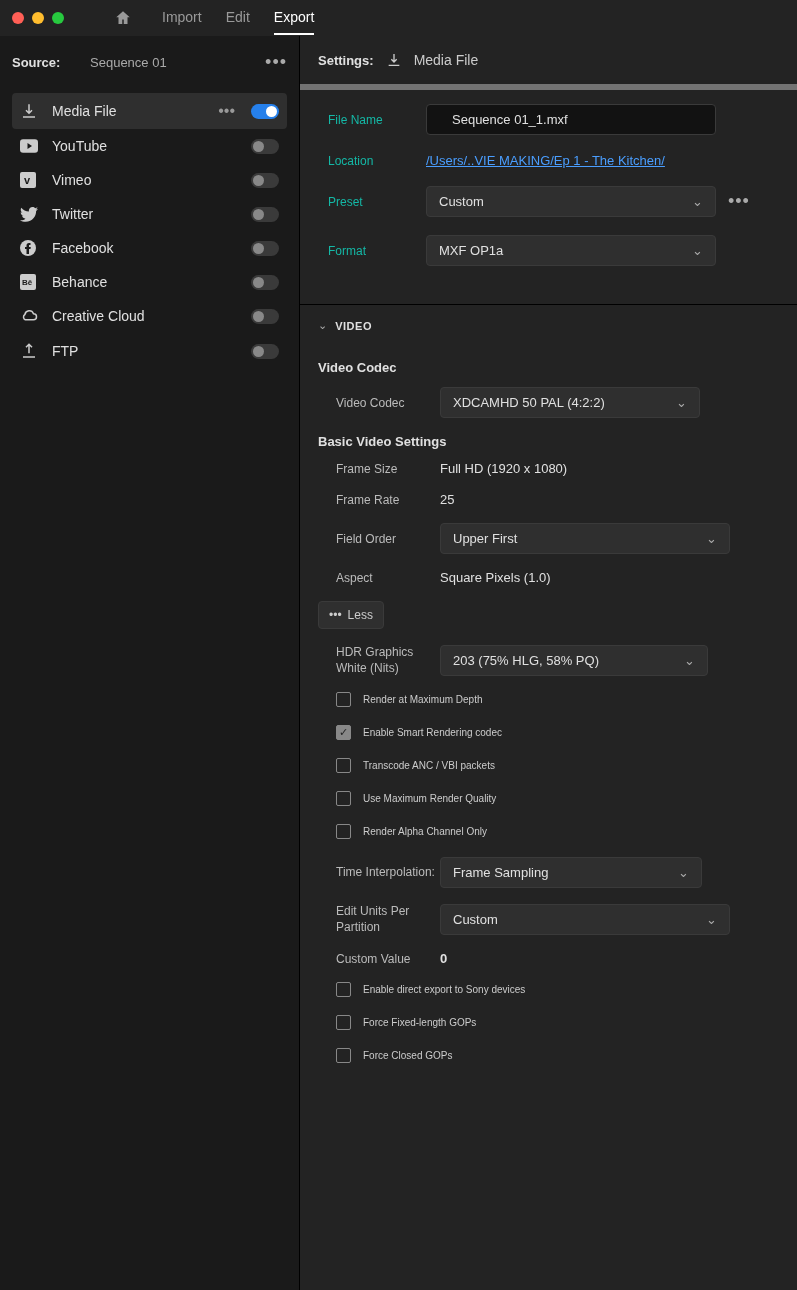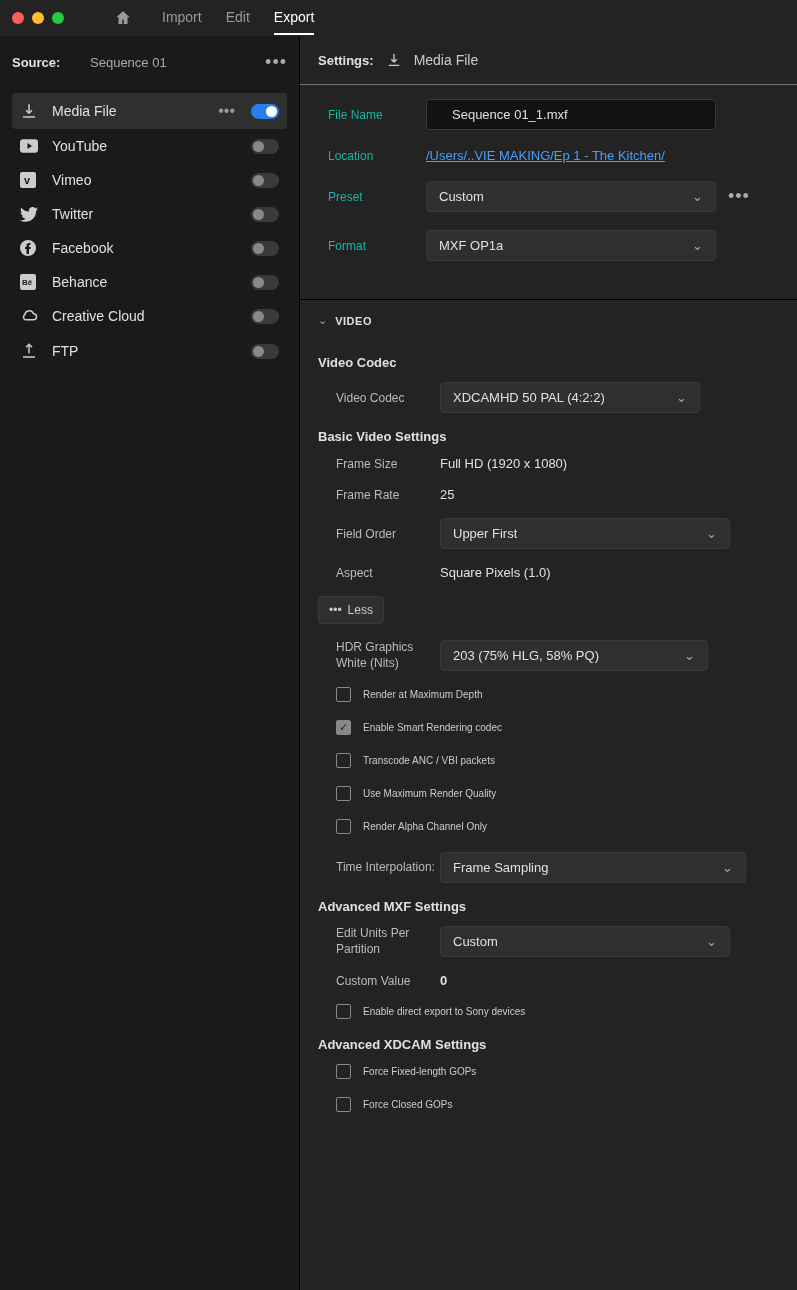--- a/index.html
+++ b/index.html
@@ -32,21 +32,21 @@
 
 .toggle { width: 28px; height: 15px; background: #3a3a3a; border-radius: 8px; position: relative; cursor: pointer; }
 .toggle::after { content: ""; position: absolute; width: 11px; height: 11px; background: #888; border-radius: 50%; top: 2px; left: 2px; transition: left .15s; }
 .toggle.on { background: #2680eb; }
 .toggle.on::after { background: #fff; left: 15px; }
 
 .content { flex: 1; background: #232323; overflow-y: auto; position: relative; }
 .content::-webkit-scrollbar { width: 8px; }
 .content::-webkit-scrollbar-thumb { background: #444; }
 
-.settings-header { display: flex; align-items: center; gap: 12px; padding: 16px 18px; border-bottom: 1px solid #737373; }
+.settings-header { display: flex; align-items: center; gap: 12px; padding: 16px 18px; border-bottom: 6px solid #737373; }
 .settings-header .lbl { font-weight: 600; font-size: 13px; }
 .settings-header .name { color: #ccc; font-size: 14px; }
 
 .form { padding: 14px 18px 20px 28px; }
 .row { display: flex; align-items: center; margin-bottom: 18px; }
 .row .rlabel { width: 98px; font-size: 12px; color: #14b8a6; flex-shrink: 0; }
 .input { background: #121212; border: 1px solid #3a3a3a; border-radius: 4px; padding: 7px 25px; color: #e0e0e0; width: 290px; font-size: 13px; }
 .select { background: #2f2f2f; border: 1px solid #3a3a3a; border-radius: 4px; padding: 7px 12px; color: #e0e0e0; width: 290px; font-size: 13px; display: flex; justify-content: space-between; align-items: center; cursor: pointer; }
 .select .chev { color: #aaa; }
 .link { color: #4a9eff; text-decoration: underline; cursor: pointer; font-size: 13px; }
@@ -286,44 +286,42 @@
         <span class="checkbox"></span>
         <span class="clabel">Use Maximum Render Quality</span>
       </div>
       <div class="check-row">
         <span class="checkbox"></span>
         <span class="clabel">Render Alpha Channel Only</span>
       </div>
 
       <div class="sub-row">
         <span class="slabel multi">Time Interpolation:</span>
-        <div class="select" style="width:306px">
+        <div class="select" style="width:262px">
           <span>Frame Sampling</span>
             <span class="chev">⌄</span>
         </div>
       </div>
 
-      <div class="sub-title">Advanced MXF Settings</div>
       <div class="sub-row">
         <span class="slabel multi">Edit Units Per Partition</span>
         <div class="select" style="width:290px">
           <span>Custom</span>
             <span class="chev">⌄</span>
         </div>
       </div>
       <div class="sub-row">
         <span class="slabel">Custom Value</span>
         <span class="svalue blue-val">0</span>
       </div>
       <div class="check-row">
         <span class="checkbox"></span>
         <span class="clabel">Enable direct export to Sony devices</span>
       </div>
 
-      <div class="sub-title">Advanced XDCAM Settings</div>
       <div class="check-row">
         <span class="checkbox"></span>
         <span class="clabel">Force Fixed-length GOPs</span>
       </div>
       <div class="check-row">
         <span class="checkbox"></span>
         <span class="clabel">Force Closed GOPs</span>
       </div>
     </div>
   </div>

